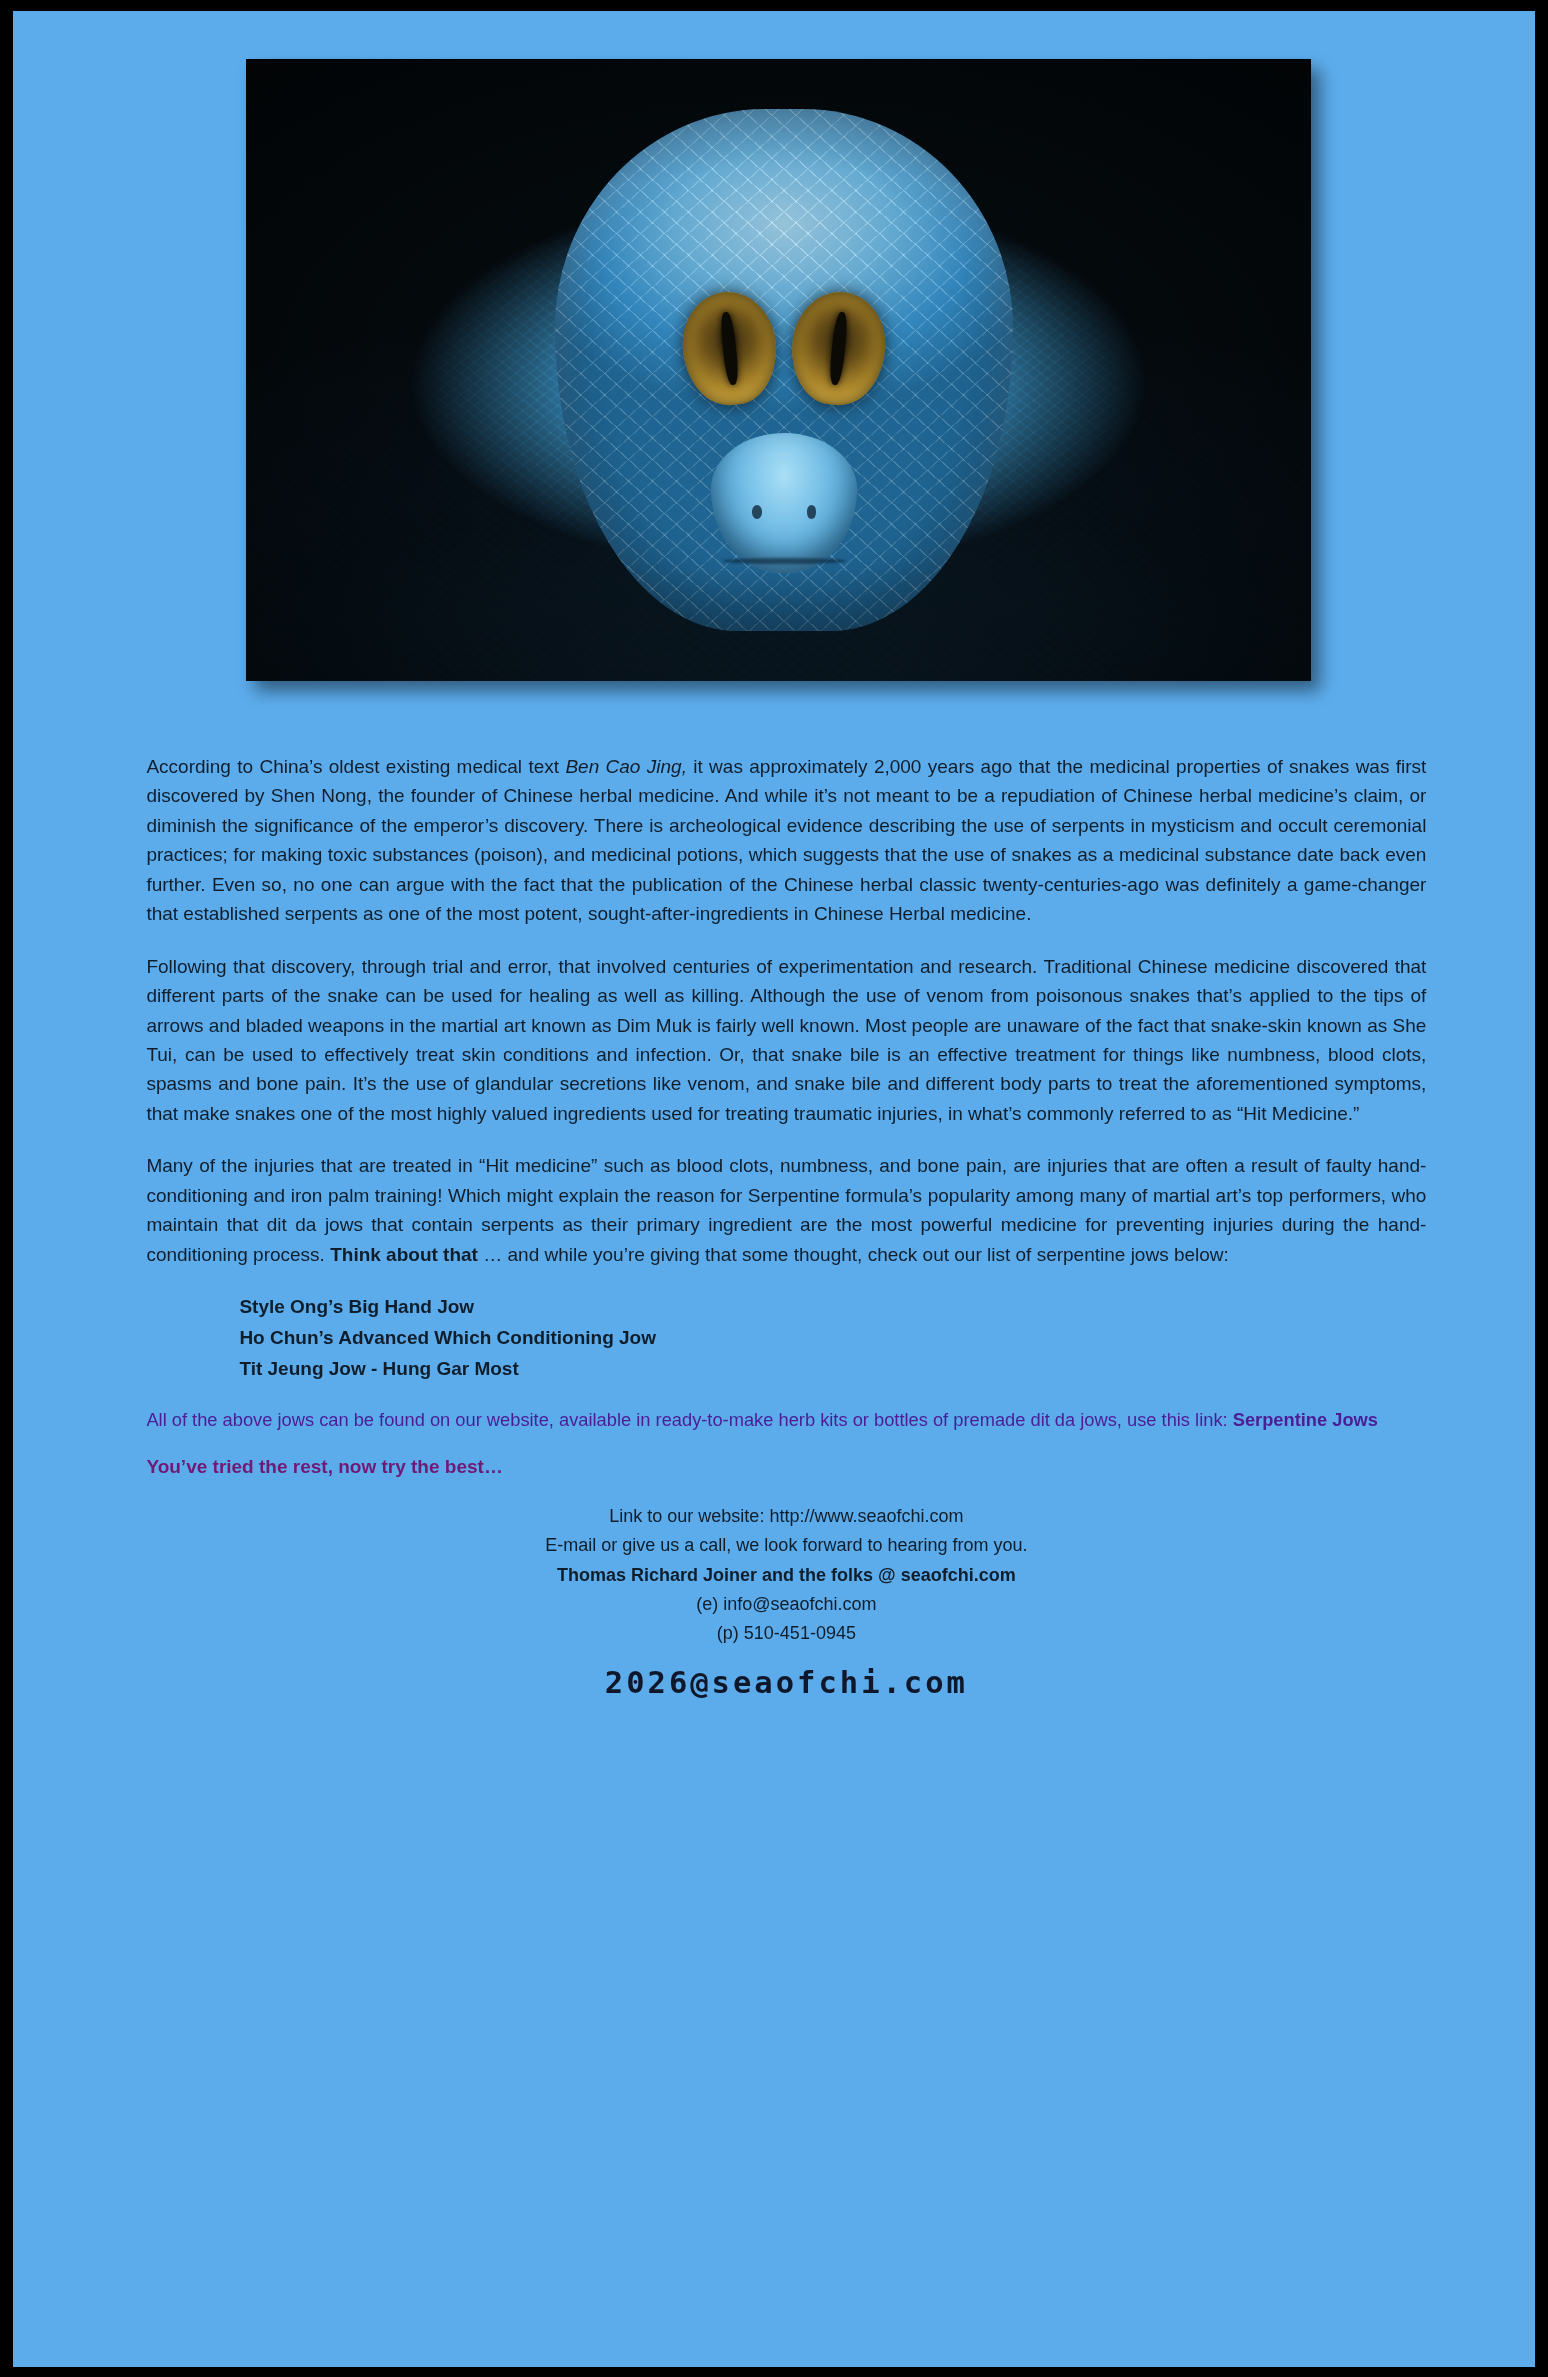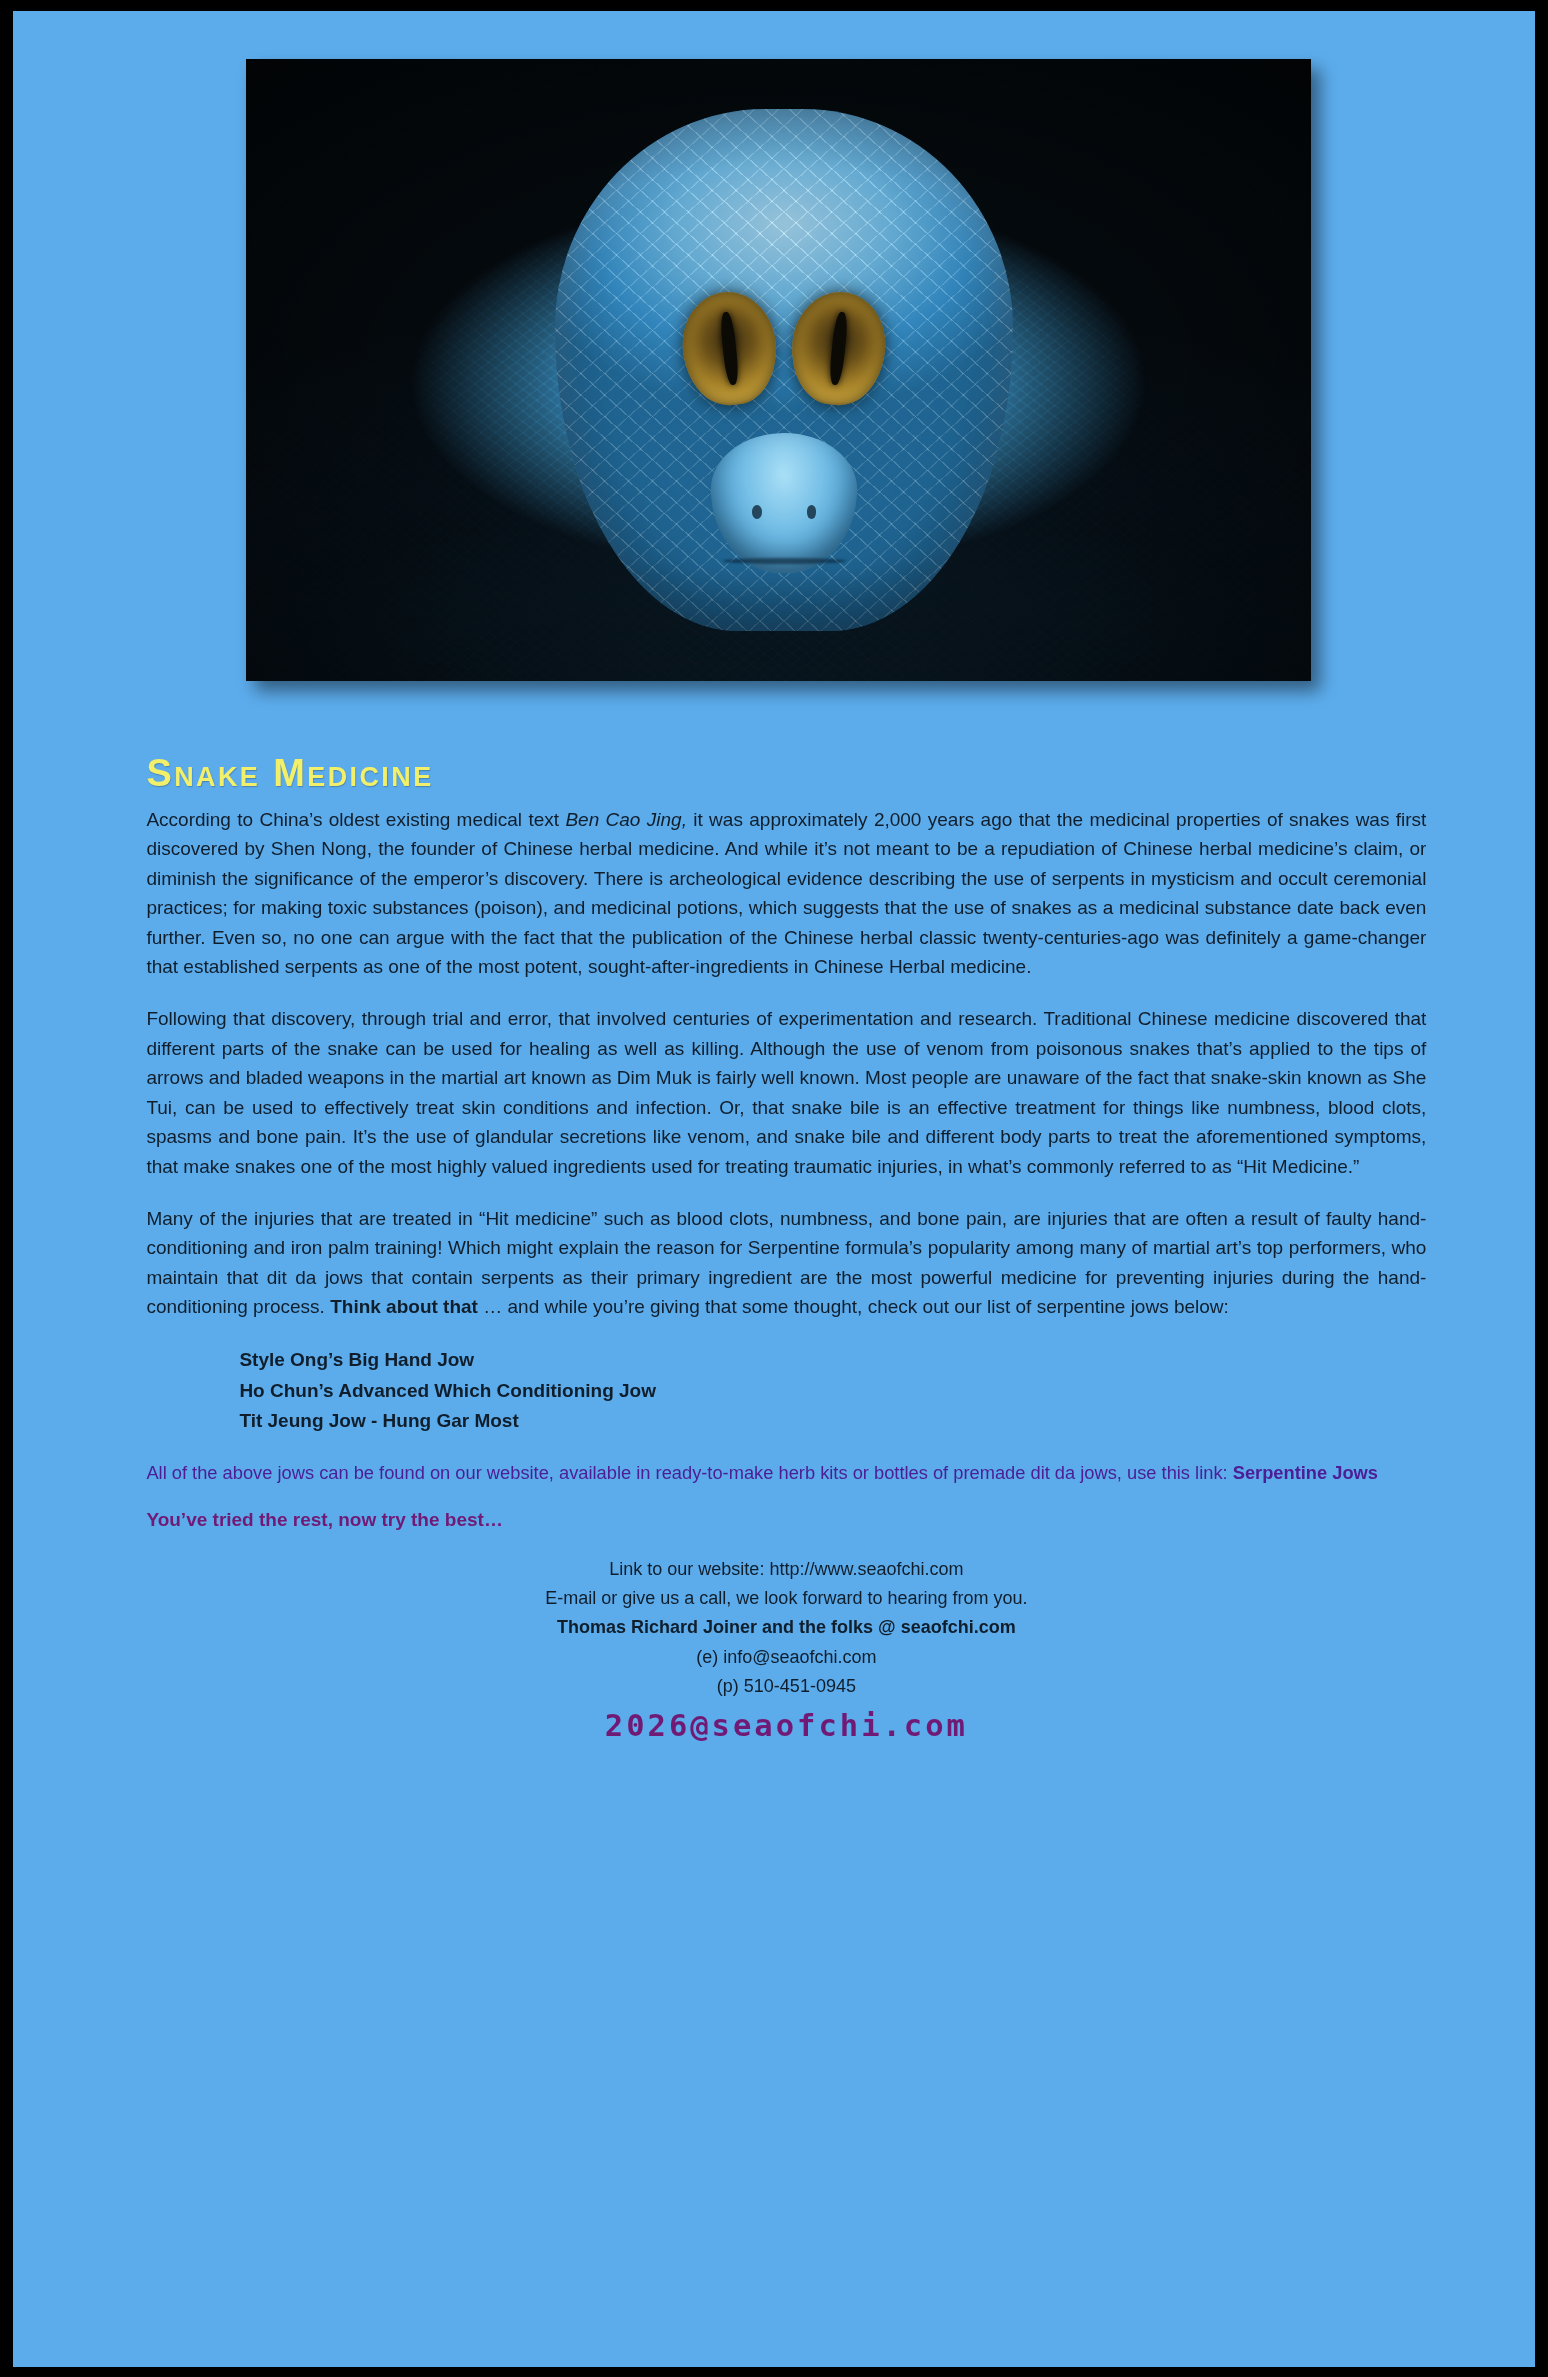--- a/index.html
+++ b/index.html
@@ -194,26 +194,26 @@
     margin: 0 0 24.4px 0;
   }
   .contact {
     font-size: 18px;
     line-height: 1.62;
     color: #101e2c;
     text-align: center;
   }
   .contact .strong { font-weight: bold; }
   .footer-mark {
-    margin-top: 0;
+    margin-top: 10px;
     font-family: "DejaVu Sans Mono", monospace;
     font-size: 30.5px;
     font-weight: bold;
     letter-spacing: 3px;
-    color: #701a75;
+    color: #0f172a;
   }
 </style>
 </head>
 <body>
 
 <div class="page">
 
   <div class="hero-wrap">
     <div class="hero">
       <div class="scale-texture"></div>
@@ -230,21 +230,20 @@
           <div class="nostril r"></div>
           <div class="mouthline"></div>
         </div>
       </div>
       <div class="vignette"></div>
     </div>
   </div>
 
   <div class="content">
 
-    <h1 class="title">Snake Medicine</h1>
 
     <p class="body"><span>According to China’s oldest existing medical text </span><em>Ben Cao Jing,</em><span> it was approximately 2,000 years ago that the medicinal properties of snakes was first discovered by Shen Nong, the founder of Chinese herbal medicine. And while it’s not meant to be a repudiation of Chinese herbal medicine’s claim, or diminish the significance of the emperor’s discovery. There is archeological evidence describing the use of serpents in mysticism and occult ceremonial practices; for making toxic substances (poison), and medicinal potions, which suggests that the use of snakes as a medicinal substance date back even further.  Even so, no one can argue with the fact that the publication of the Chinese herbal classic twenty-centuries-ago was definitely a game-changer that established serpents as one of the most potent, sought-after-ingredients in Chinese Herbal medicine.</span></p>
 
     <p class="body">Following that discovery, through trial and error, that involved centuries of experimentation and research. Traditional Chinese medicine discovered that different parts of the snake can be used for healing as well as killing. Although the use of venom from poisonous snakes that’s applied to the tips of arrows and bladed weapons in the martial art known as Dim Muk is fairly well known. Most people are unaware of the fact that snake-skin known as She Tui, can be used to effectively treat skin conditions and infection. Or, that snake bile is an effective treatment for things like numbness, blood clots, spasms and bone pain.  It’s the use of glandular secretions like venom, and snake bile and different body parts to treat the aforementioned symptoms, that make snakes one of the most highly valued ingredients used for treating traumatic injuries, in what’s commonly referred to as “Hit Medicine.”</p>
 
     <p class="body"><span>Many of the injuries that are treated in “Hit medicine” such as blood clots, numbness, and bone pain, are injuries that are often a result of faulty hand-conditioning and iron palm training! Which might explain the reason for Serpentine formula’s popularity among many of martial art’s top performers, who maintain that dit da jows that contain serpents as their primary ingredient are the most powerful medicine for preventing injuries during the hand-conditioning process.  </span><b>Think about that</b><span> … and while you’re giving that some thought, check out our list of serpentine jows below:</span></p>
 
     <ul class="jow-list">
       <li>Style Ong’s Big Hand Jow</li>
       <li>Ho Chun’s Advanced Which Conditioning Jow</li>

